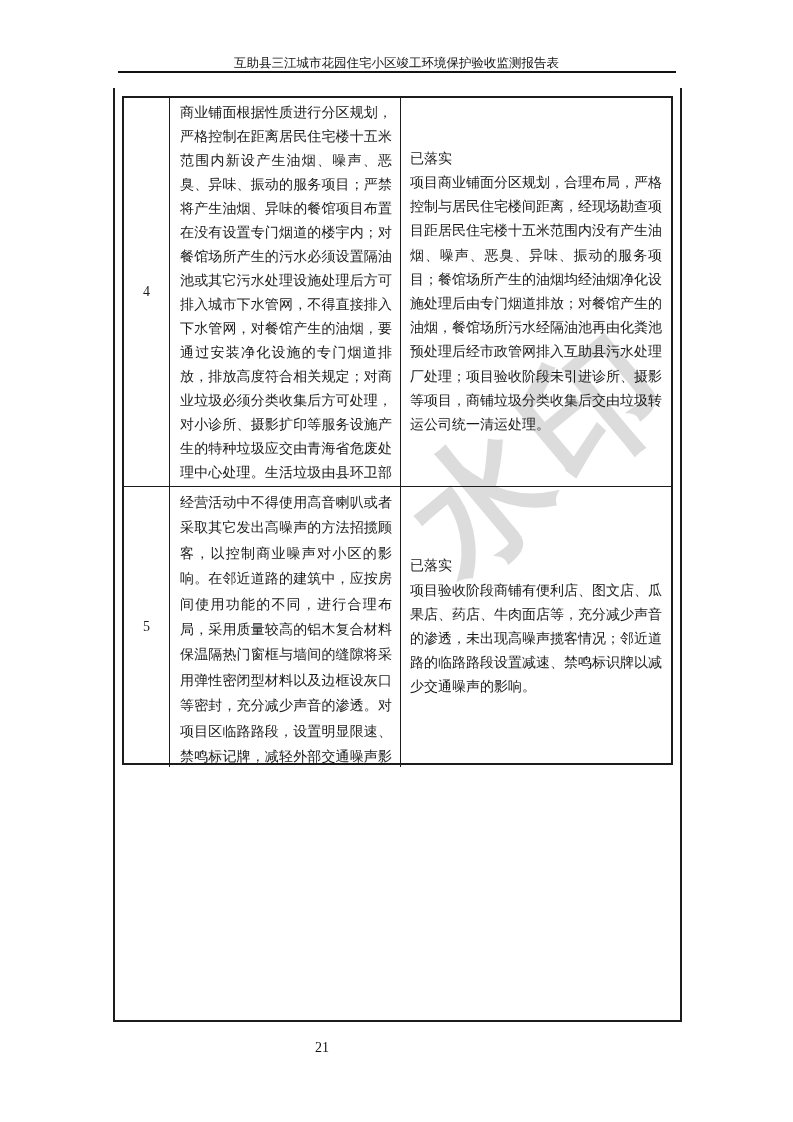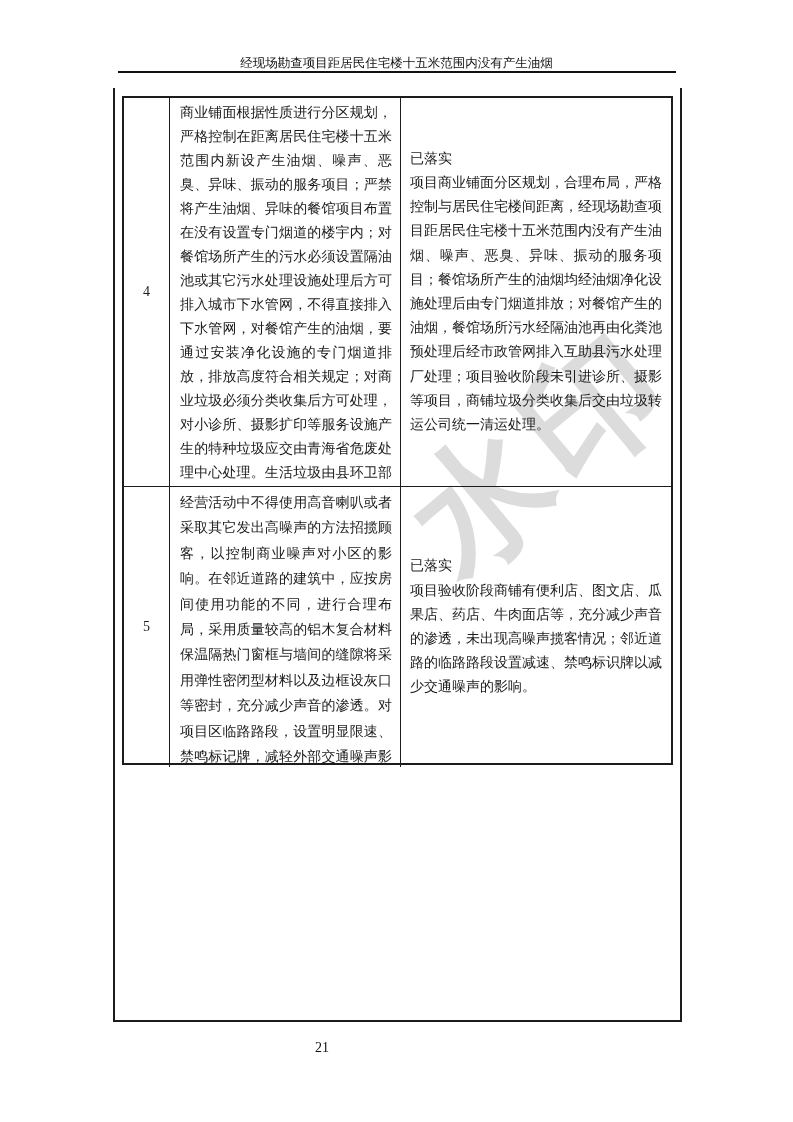--- a/index.html
+++ b/index.html
@@ -117,21 +117,21 @@
     z-index: 2;
   }
 </style>
 </head>
 <body>
 
 <div class="page">
 
   <div class="watermark">水印</div>
 
-  <div class="doc-title">经现场勘查项目距居民住宅楼十五米范围内没有产生油烟</div>
+  <div class="doc-title">互助县三江城市花园住宅小区竣工环境保护验收监测报告表</div>
 
   <div class="title-rule"></div>
 
   <div class="outer-box"></div>
 
   <div class="req-table">
 
     <div class="cell num">4</div>
     <div class="cell req r4">商业铺面根据性质进行分区规划，严格控制在距离居民住宅楼十五米范围内新设产生油烟、噪声、恶臭、异味、振动的服务项目；严禁将产生油烟、异味的餐馆项目布置在没有设置专门烟道的楼宇内；对餐馆场所产生的污水必须设置隔油池或其它污水处理设施处理后方可排入城市下水管网，不得直接排入下水管网，对餐馆产生的油烟，要通过安装净化设施的专门烟道排放，排放高度符合相关规定；对商业垃圾必须分类收集后方可处理，对小诊所、摄影扩印等服务设施产生的特种垃圾应交由青海省危废处理中心处理。生活垃圾由县环卫部门进行集中处理。</div>
     <div class="cell status last-col">

